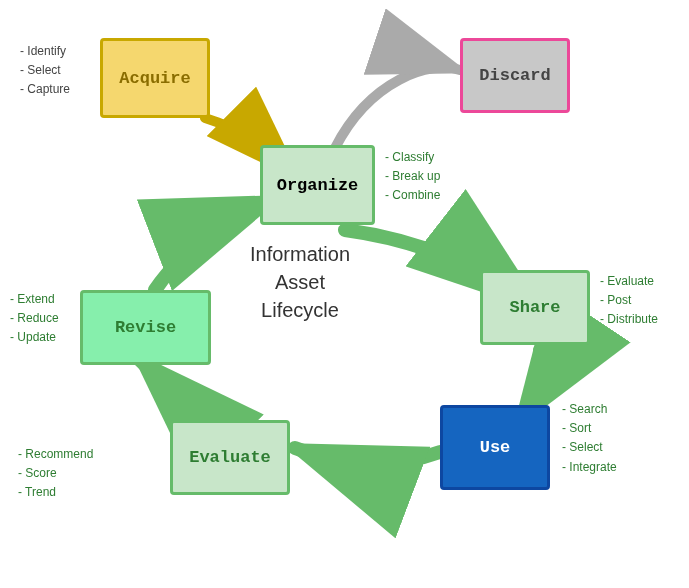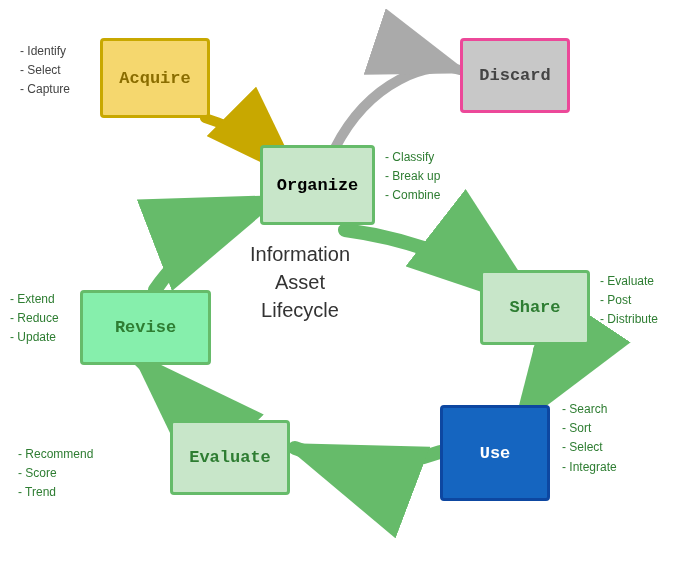--- a/index.html
+++ b/index.html
@@ -50,21 +50,21 @@
       top: 145px; left: 260px;
     }
     .node-share {
       width: 110px; height: 75px;
       background: #c8e6c9;
       border: 3px solid #66bb6a;
       color: #2e7d32;
       top: 270px; left: 480px;
     }
     .node-use {
-      width: 110px; height: 96px;
+      width: 110px; height: 85px;
       background: #1565c0;
       border: 3px solid #0d47a1;
       color: white;
       top: 405px; left: 440px;
     }
     .node-evaluate {
       width: 120px; height: 75px;
       background: #c8e6c9;
       border: 3px solid #66bb6a;
       color: #2e7d32;

